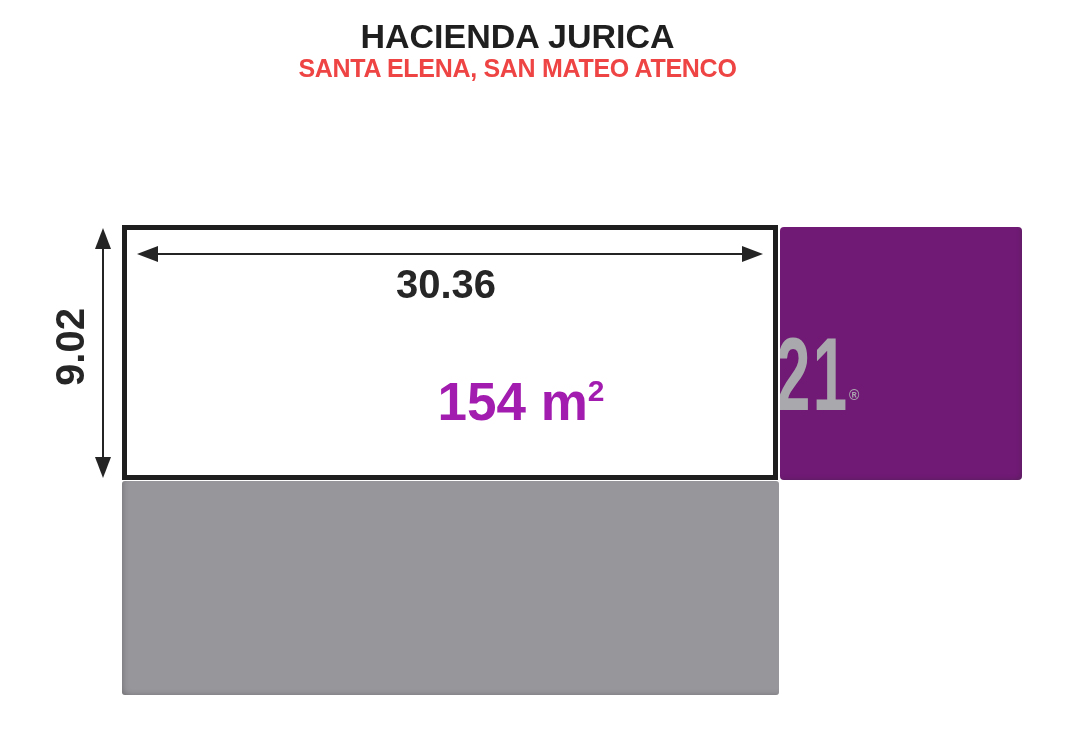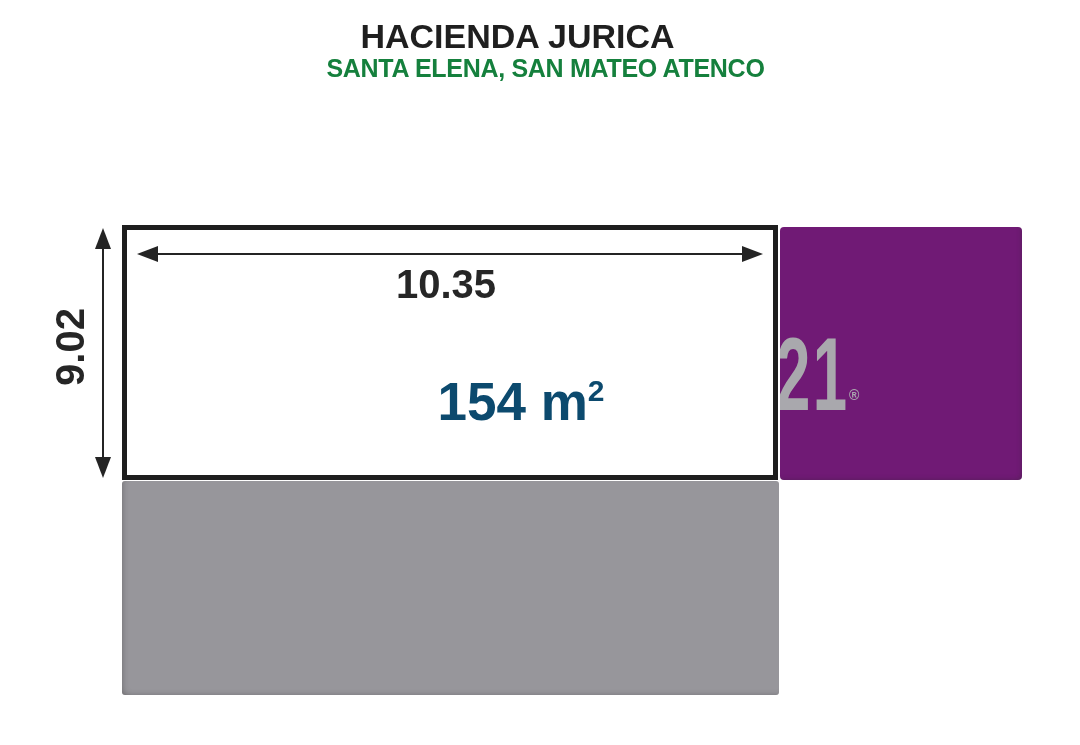--- a/index.html
+++ b/index.html
@@ -33,23 +33,22 @@
   .subtitle {
     position: absolute;
     left: 0;
     top: 56px;
     width: 1035px;
     text-align: center;
     font-size: 25px;
     line-height: 25px;
     font-weight: bold;
     letter-spacing: -0.3px;
-    color: #15803d;
-    white-space: nowrap;
-    margin-left: 28px;
+    color: #ef4444;
+    white-space: nowrap;
   }
 
   
   .block-right {
     position: absolute;
     left: 780px;
     top: 227px;
     width: 242px;
     height: 253px;
     background: #701a75;
@@ -191,21 +190,21 @@
   }
 
   
   .area-label {
     position: absolute;
     left: 521px;
     top: 401px;
     transform: translate(-50%, -50%);
     font-size: 53px;
     font-weight: bold;
-    color: #0c4a6e;
+    color: #a21caf;
     white-space: nowrap;
   }
   .area-label .sup {
     font-size: 30px;
     vertical-align: super;
     line-height: 0;
   }
 </style>
 </head>
 <body>
@@ -221,21 +220,21 @@
   </div>
   <div class="block-bottom"></div>
 
   <div class="lot"></div>
 
   <div class="h-arrow">
     <span class="ah-left"></span>
     <span class="line"></span>
     <span class="ah-right"></span>
   </div>
-  <div class="h-label">10.35</div>
+  <div class="h-label">30.36</div>
 
   <div class="v-arrow">
     <span class="ah-up"></span>
     <span class="line"></span>
     <span class="ah-down"></span>
   </div>
   <div class="v-label">9.02</div>
 
   <div class="area-label"><span>154 m</span><span class="sup">2</span></div>
 

